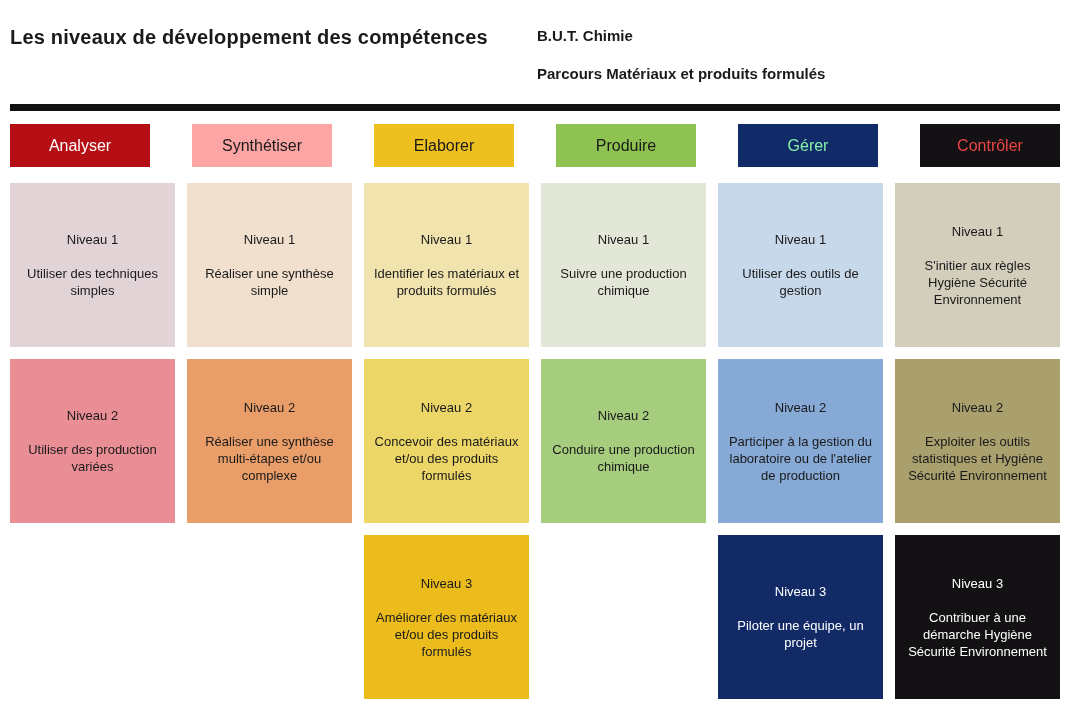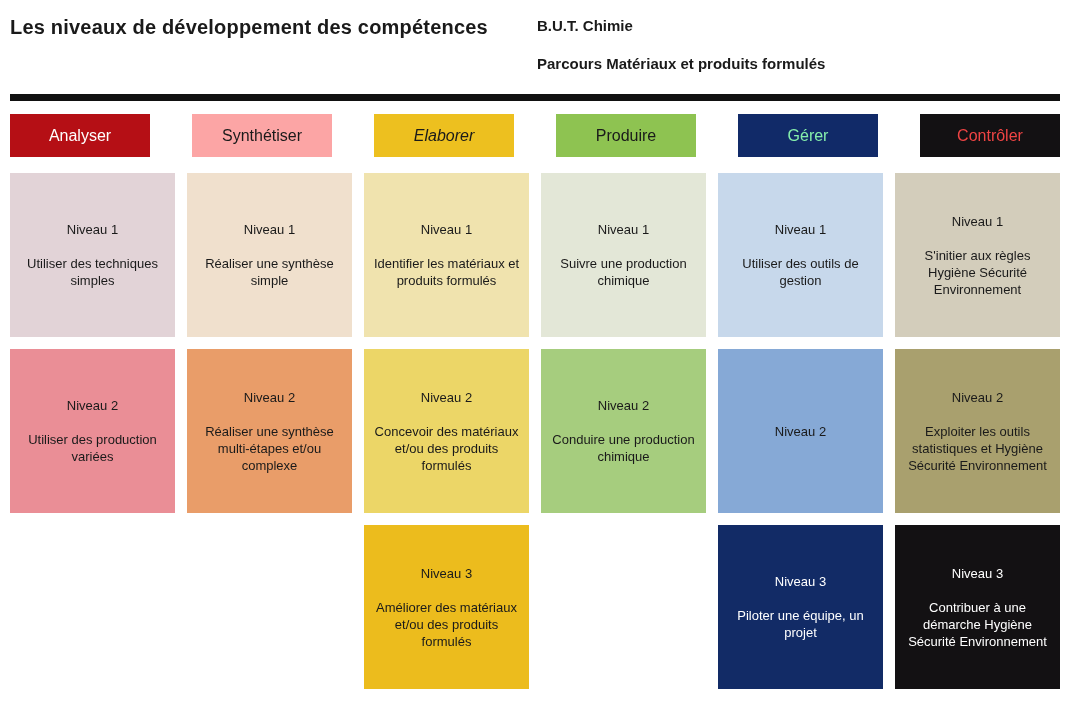--- a/index.html
+++ b/index.html
@@ -1,18 +1,18 @@
 <!DOCTYPE html>
 <html><head>
 <meta charset="utf-8">
 <style>
   * { margin:0; padding:0; box-sizing:border-box; }
   html,body { width:1084px; height:701px; background:#ffffff; }
   body { font-family:"Liberation Sans", sans-serif; color:#1a1a1a; overflow:hidden; }
-  .page { padding:14px 0 0 10px; width:1084px; }
+  .page { padding:24px 0 0 10px; width:1084px; }
   .top { display:flex; align-items:flex-start; width:1050px; }
   .title { width:527px; font-size:20px; font-weight:bold; line-height:27px; letter-spacing:0.2px; }
   .subhead { font-size:15px; font-weight:bold; padding-top:3px; }
   .subhead .line2 { margin-top:21px; }
   .rule { width:1050px; height:7px; background:#111111; margin-top:22px; }
   .col-headers { margin-top:13px; width:1050px; display:grid;
                  grid-template-columns:repeat(6,1fr); column-gap:42px; }
   .col-header { height:43px; display:flex; align-items:center; justify-content:center;
                 font-size:16px; }
   .levels-grid { margin-top:16px; width:1050px; display:grid;
@@ -34,21 +34,21 @@
     </div>
   </div>
   <div class="rule"></div>
   <div class="col-headers">
       <div class="col-header" style="background: rgb(181, 15, 21); color: rgb(255, 255, 255);">
         <span>Analyser</span>
       </div>
       <div class="col-header" style="background: #fca5a5; color: rgb(26, 26, 26);">
         <span>Synthétiser</span>
       </div>
-      <div class="col-header" style="background: rgb(237, 192, 31); color: rgb(26, 26, 26); font-style: italic;">
+      <div class="col-header" style="background: rgb(237, 192, 31); color: rgb(26, 26, 26);">
         <span>Elaborer</span>
       </div>
       <div class="col-header" style="background: rgb(142, 195, 81); color: rgb(26, 26, 26);">
         <span>Produire</span>
       </div>
       <div class="col-header" style="background: rgb(17, 42, 104); color: #86efac;">
         <span>Gérer</span>
       </div>
       <div class="col-header" style="background: rgb(19, 17, 19); color: #ef4444;">
         <span>Contrôler</span>
@@ -90,20 +90,21 @@
       <div class="level-cell" style="grid-area: 2 / 4; background: rgb(166, 205, 126); color: rgb(26, 26, 26);">
         <div class="level-title">Niveau 2</div>
         <div class="level-desc">Conduire une production chimique</div>
       </div>
       <div class="level-cell" style="grid-area: 1 / 5; background: rgb(199, 216, 235); color: rgb(26, 26, 26);">
         <div class="level-title">Niveau 1</div>
         <div class="level-desc">Utiliser des outils de gestion</div>
       </div>
       <div class="level-cell" style="grid-area: 2 / 5; background: rgb(134, 169, 214); color: rgb(26, 26, 26);">
         <div class="level-title">Niveau 2</div>
+        <div class="level-desc">Participer à la gestion du laboratoire ou de l'atelier de production</div>
       </div>
       <div class="level-cell" style="grid-area: 3 / 5; background: rgb(18, 43, 102); color: rgb(255, 255, 255);">
         <div class="level-title">Niveau 3</div>
         <div class="level-desc">Piloter une équipe, un projet</div>
       </div>
       <div class="level-cell" style="grid-area: 1 / 6; background: rgb(211, 205, 187); color: rgb(26, 26, 26);">
         <div class="level-title">Niveau 1</div>
         <div class="level-desc">S'initier aux règles Hygiène Sécurité Environnement</div>
       </div>
       <div class="level-cell" style="grid-area: 2 / 6; background: rgb(169, 160, 110); color: rgb(26, 26, 26);">

